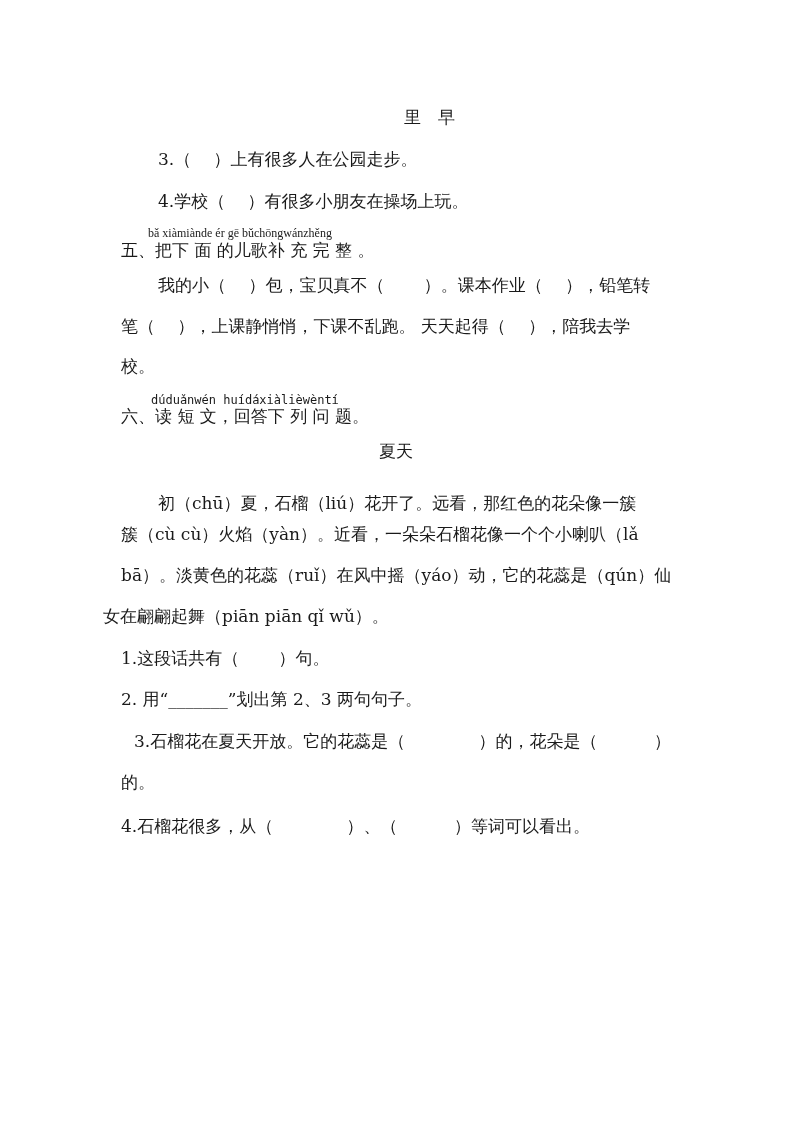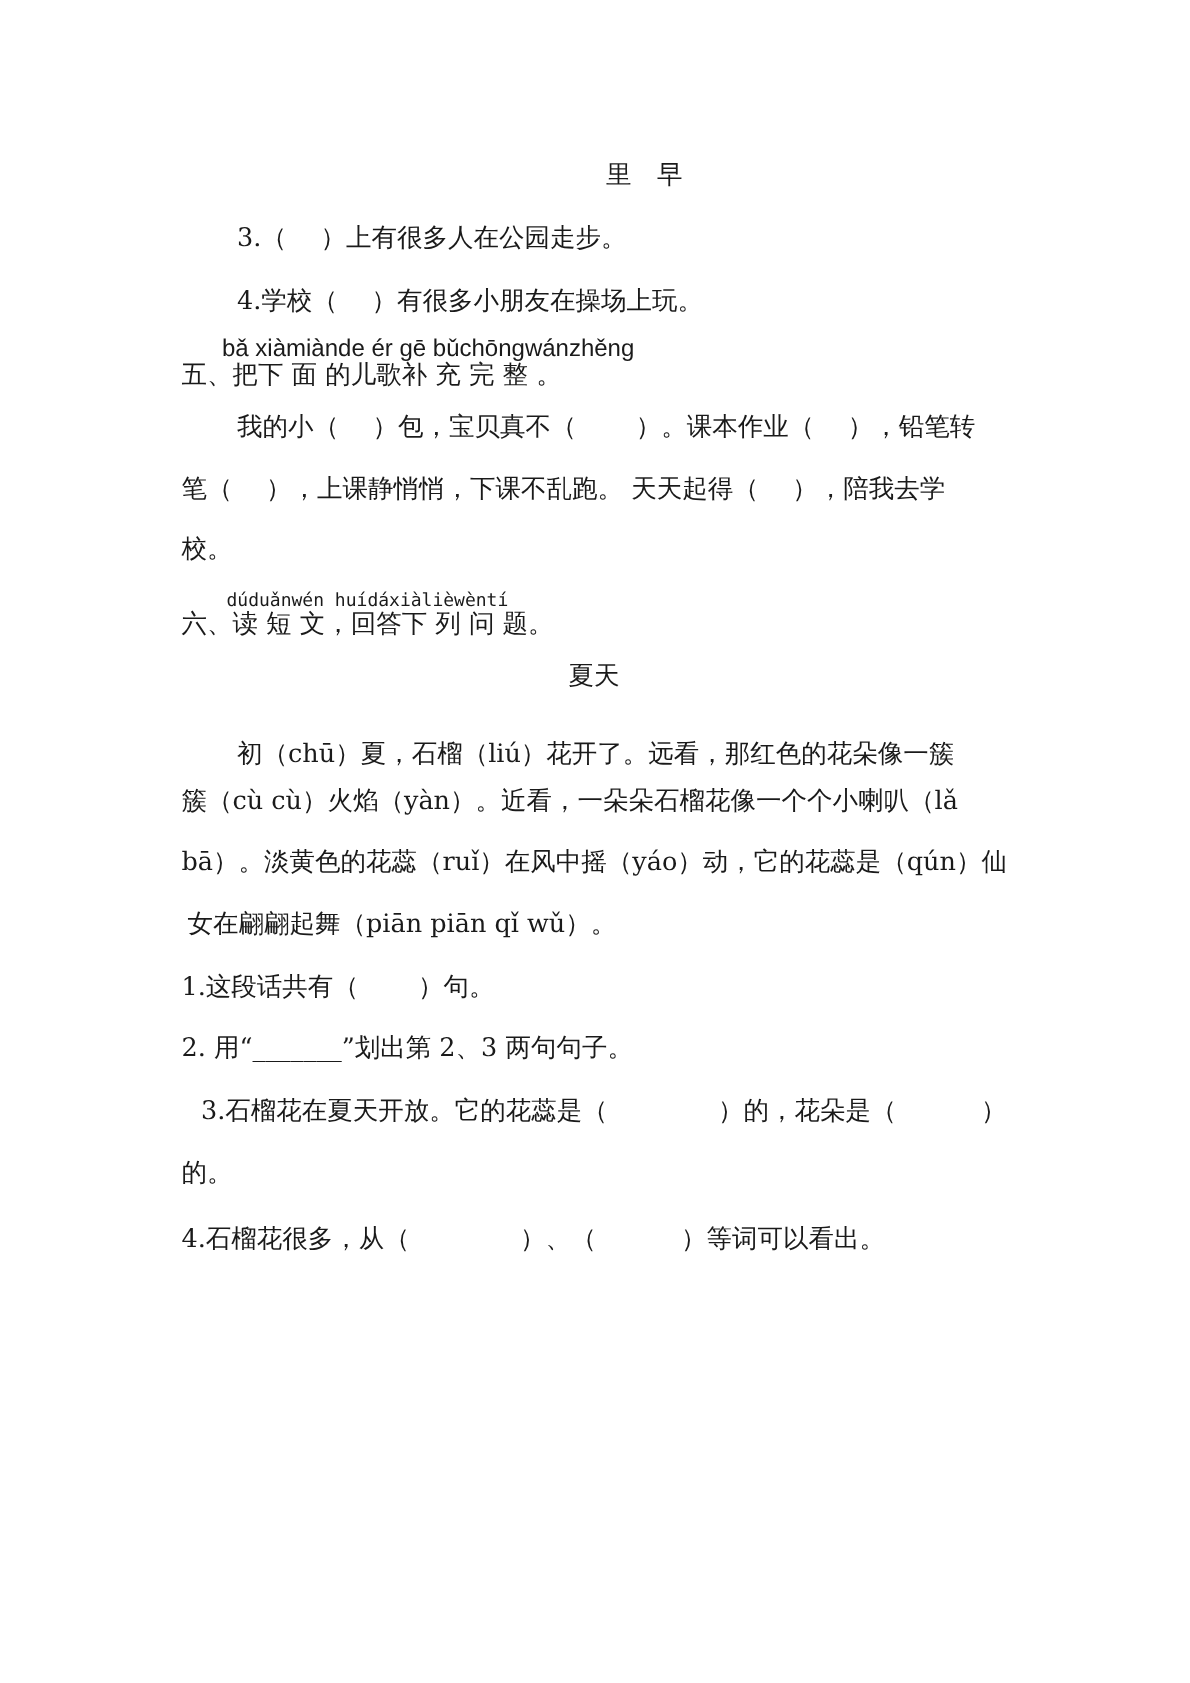--- a/index.html
+++ b/index.html
@@ -1,20 +1,20 @@
 <!DOCTYPE html>
 <html><head>
 <meta charset="utf-8">
 <style>
   html, body { margin:0; padding:0; background:#ffffff; }
   body { width:793px; height:1122px; position:relative; overflow:hidden;
          font-family:"DejaVu Serif", serif; color:#1a1a1a; }
   .abs { position:absolute; white-space:pre; }
   .t { font-size:17px; line-height:20px; }
-  .py { font-family:Liberation Sans, sans-serif; font-size:16px; line-height:14px; letter-spacing:0px; }
+  .py { font-family:Liberation Serif, serif; font-size:12px; line-height:14px; letter-spacing:0px; }
   .pyb { font-family:"DejaVu Sans Mono", monospace; font-size:12px; line-height:14px; }
   .h { font-family:"DejaVu Sans", sans-serif; font-size:17px; line-height:20px; }
 </style>
 </head>
 <body>
 
 <div>
 
   <div class="abs t" style="left:404px; top:107px;">里　早</div>
 
@@ -29,21 +29,21 @@
   <div class="abs t" style="left:121px; top:356px;">校。</div>
 
   <div class="abs pyb" style="left:151px; top:393px;">dúduǎnwén huídáxiàlièwèntí</div>
   <div class="abs t" style="left:121px; top:406px;">六、读 短 文，回答下 列 问 题。</div>
 
   <div class="abs t" style="left:379px; top:441px;">夏天</div>
 
   <div class="abs t" style="left:158px; top:483px;margin-top:10px;">初（chū）夏，石榴（liú）花开了。远看，那红色的花朵像一簇</div>
   <div class="abs t" style="left:121px; top:524px;">簇（cù cù）火焰（yàn）。近看，一朵朵石榴花像一个个小喇叭（lǎ</div>
   <div class="abs t" style="left:121px; top:565px;">bā）。淡黄色的花蕊（ruǐ）在风中摇（yáo）动，它的花蕊是（qún）仙</div>
-  <div class="abs t" style="left:125px; top:606px;text-align:right;">女在翩翩起舞（piān piān qǐ wǔ）。</div>
+  <div class="abs t" style="left:103px; top:606px;text-align:right;">女在翩翩起舞（piān piān qǐ wǔ）。</div>
 
   <div class="abs t" style="left:121px; top:648px;">1.这段话共有（　　 ）句。</div>
   <div class="abs t" style="left:121px; top:689px;">2. 用“_______”划出第 2、3 两句句子。</div>
   <div class="abs t" style="left:121px; top:731px;margin-left:13px;">3.石榴花在夏天开放。它的花蕊是（　　　　 ）的，花朵是（　　　 ）</div>
   <div class="abs t" style="left:121px; top:772px;">的。</div>
   <div class="abs t" style="left:121px; top:816px;">4.石榴花很多，从（　　　　 ）、（　　　 ）等词可以看出。</div>
 
 </div>
 
 </body></html>

